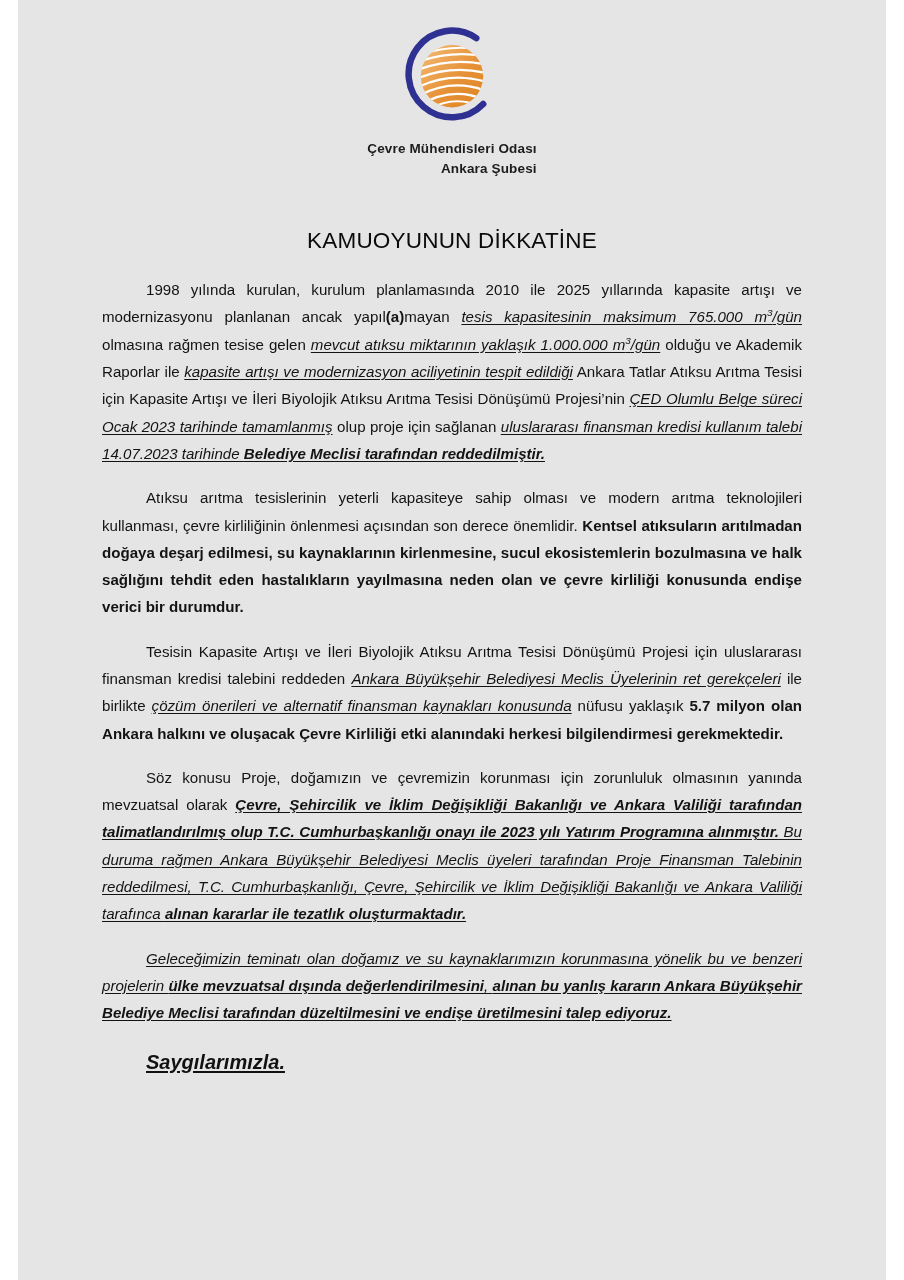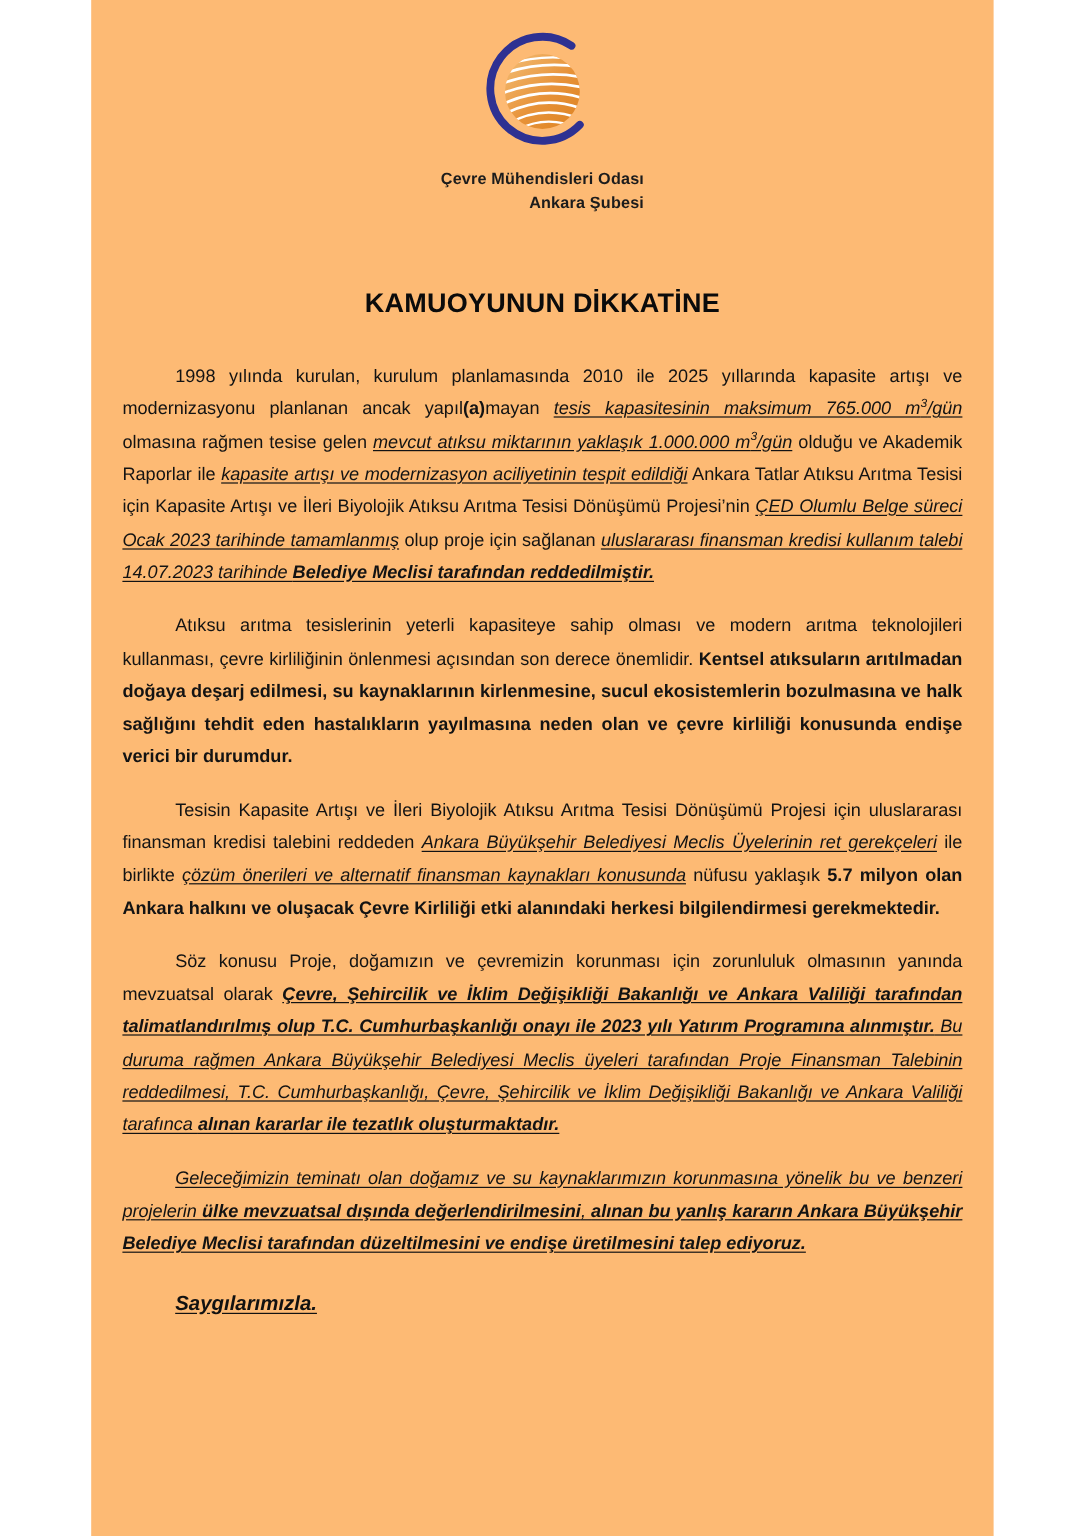--- a/index.html
+++ b/index.html
@@ -7,24 +7,24 @@
     margin: 0;
     padding: 0;
     background: #ffffff;
   }
   body {
     font-family: "Liberation Sans", sans-serif;
     color: #111111;
   }
   .page {
     position: relative;
-    width: 752px;
+    width: 868px;
     height: 1280px;
     margin: 0 auto;
-    background: #fdba74;
+    background: #e5e5e5;
     overflow: hidden;
     box-sizing: border-box;
   }
 
   
   .letterhead {
     padding-top: 26px;
     display: flex;
     flex-direction: column;
     align-items: center;
@@ -43,25 +43,25 @@
     letter-spacing: 0.15px;
     color: #1c1c1c;
   }
   .org-name .line2 {
     display: block;
     text-align: right;
   }
 
   
   .doc-title {
-    margin: 16px;
+    margin: 4px;
     padding-top: 46px;
     text-align: center;
     font-size: 22.5px;
-    font-weight: bold;
+    font-weight: normal;
     letter-spacing: 0.2px;
     color: #0b0b0b;
   }
 
   
   .body-copy {
     margin: 0 auto;
     padding-top: 18px;
     width: 700px;            
   }
@@ -83,21 +83,21 @@
 
   sup {
     font-size: 0.66em;
     vertical-align: super;
     line-height: 0;
   }
 
   .sig {
     text-indent: 44px;
     margin-top: 22px;
-    font-size: 17px;
+    font-size: 20px;
     line-height: 27.3px;
     font-weight: bold;
   }
 </style>
 </head>
 <body>
 
 <div class="page">
 
   <header class="letterhead">

